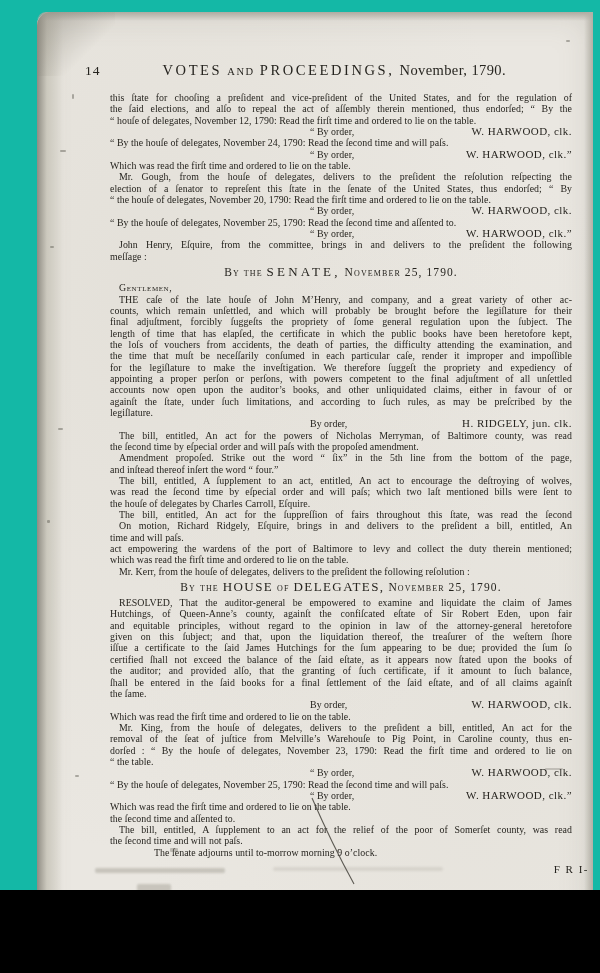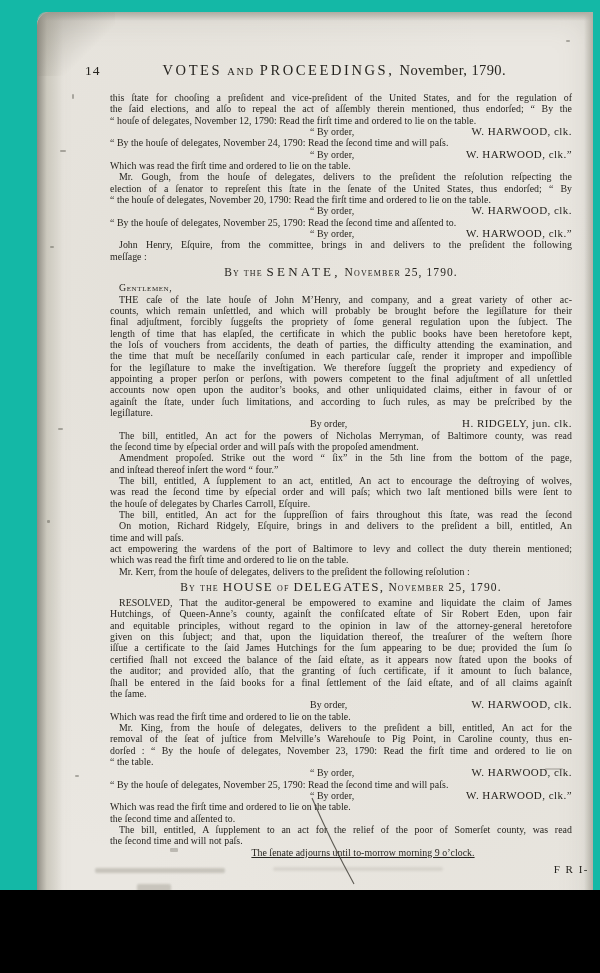--- a/index.html
+++ b/index.html
@@ -50,21 +50,21 @@
   .title{flex:1;text-align:center;transform:translateX(14px);white-space:nowrap;}
   .title .tv,.title .tp{font-size:14.5px;letter-spacing:2.6px;}
   .title .ta{font-size:10.5px;letter-spacing:1.6px;margin:4px 5px;}
   .title .td{font-size:14.5px;letter-spacing:.4px;margin-left:5px;}
   
   .content{position:absolute;left:41px;top:80px;width:462px;margin-left:32px;}
   .ln{min-height:11.35px;line-height:11.35px;font-size:9.9px;letter-spacing:.04px;}
   .jst{text-align:justify;text-align-last:justify;}
   .ind{text-indent:9px;}
   .sc{font-variant:small-caps;letter-spacing:.6px;}
-  .ctr{text-align:center;padding-left:44px;text-decoration:underline;}
+  .ctr{padding-left:44px;}
   .order{display:flex;text-align:right;}
   .order .ol{margin-left:200px;}
   .order .or{margin-left:auto;font-size:11px;letter-spacing:.45px;}
   .heading{line-height:15px;height:15px;margin:2px 0 3px;text-align:center;white-space:nowrap;}
   .heading .hb{font-size:13px;letter-spacing:3.2px;}
   .heading .hb2{font-size:13px;letter-spacing:1.4px;}
   .heading .hs{font-variant:small-caps;font-size:11.5px;letter-spacing:1.1px;}
   .catchword{text-align:right;margin-right:-17px;margin-top:5px;font-size:11px;letter-spacing:1.5px;}
   
   .speck{position:absolute;background:rgba(92,89,80,.45);border-radius:1px;}

